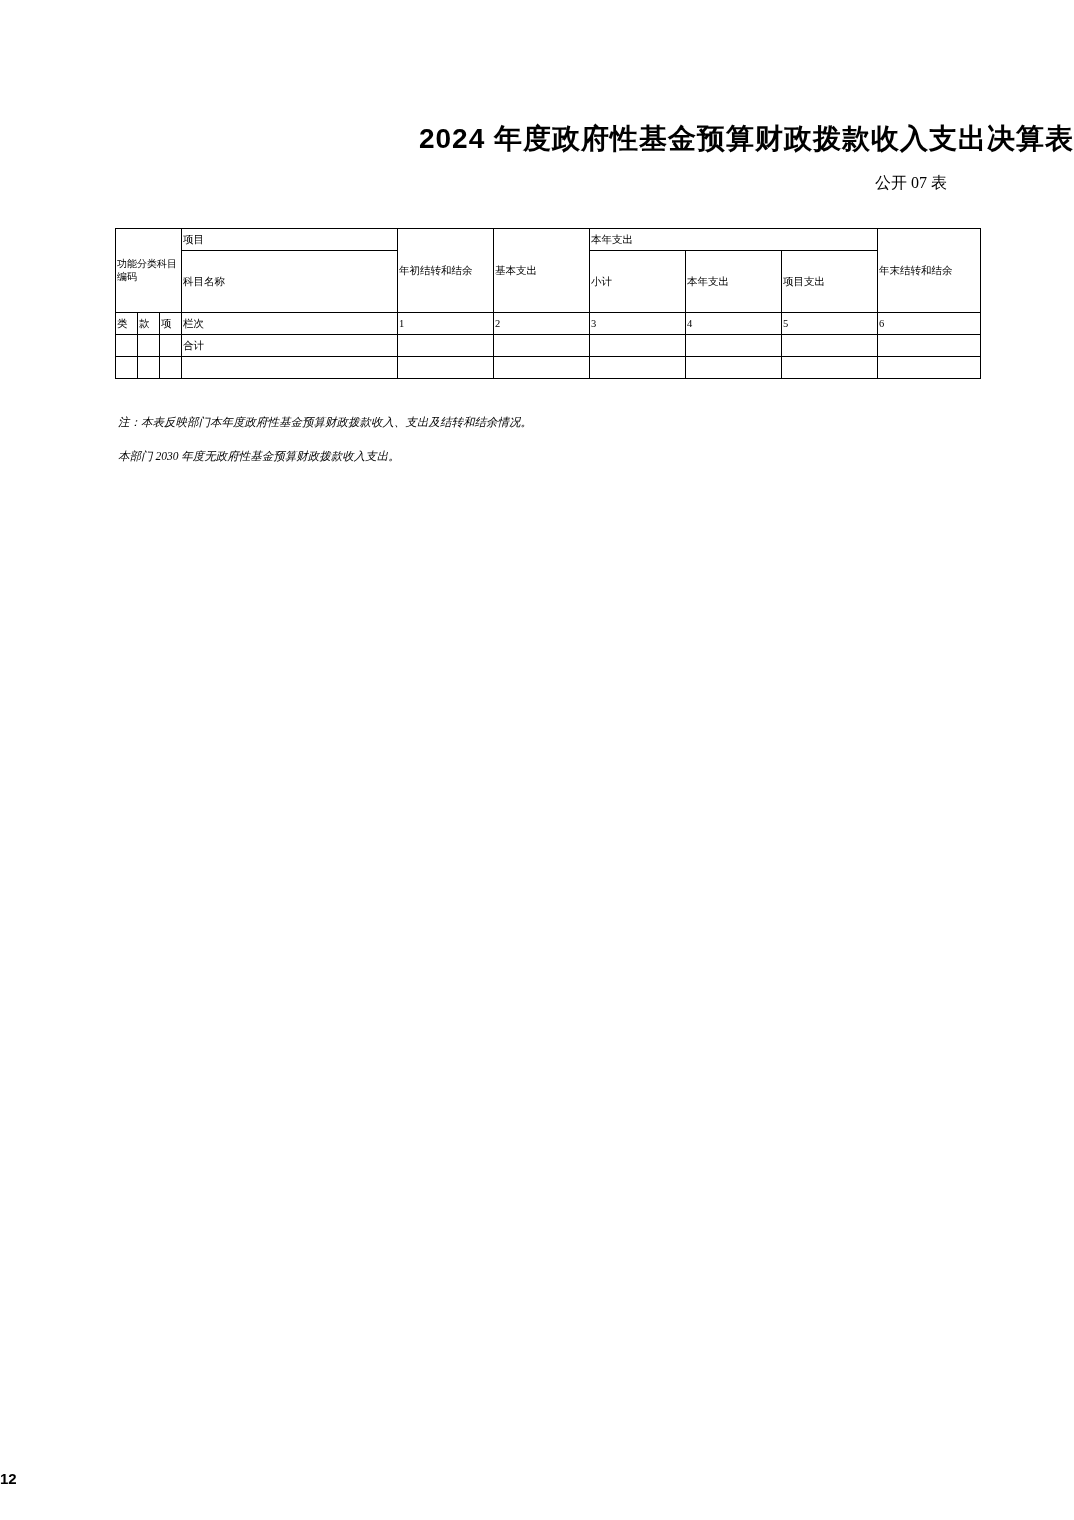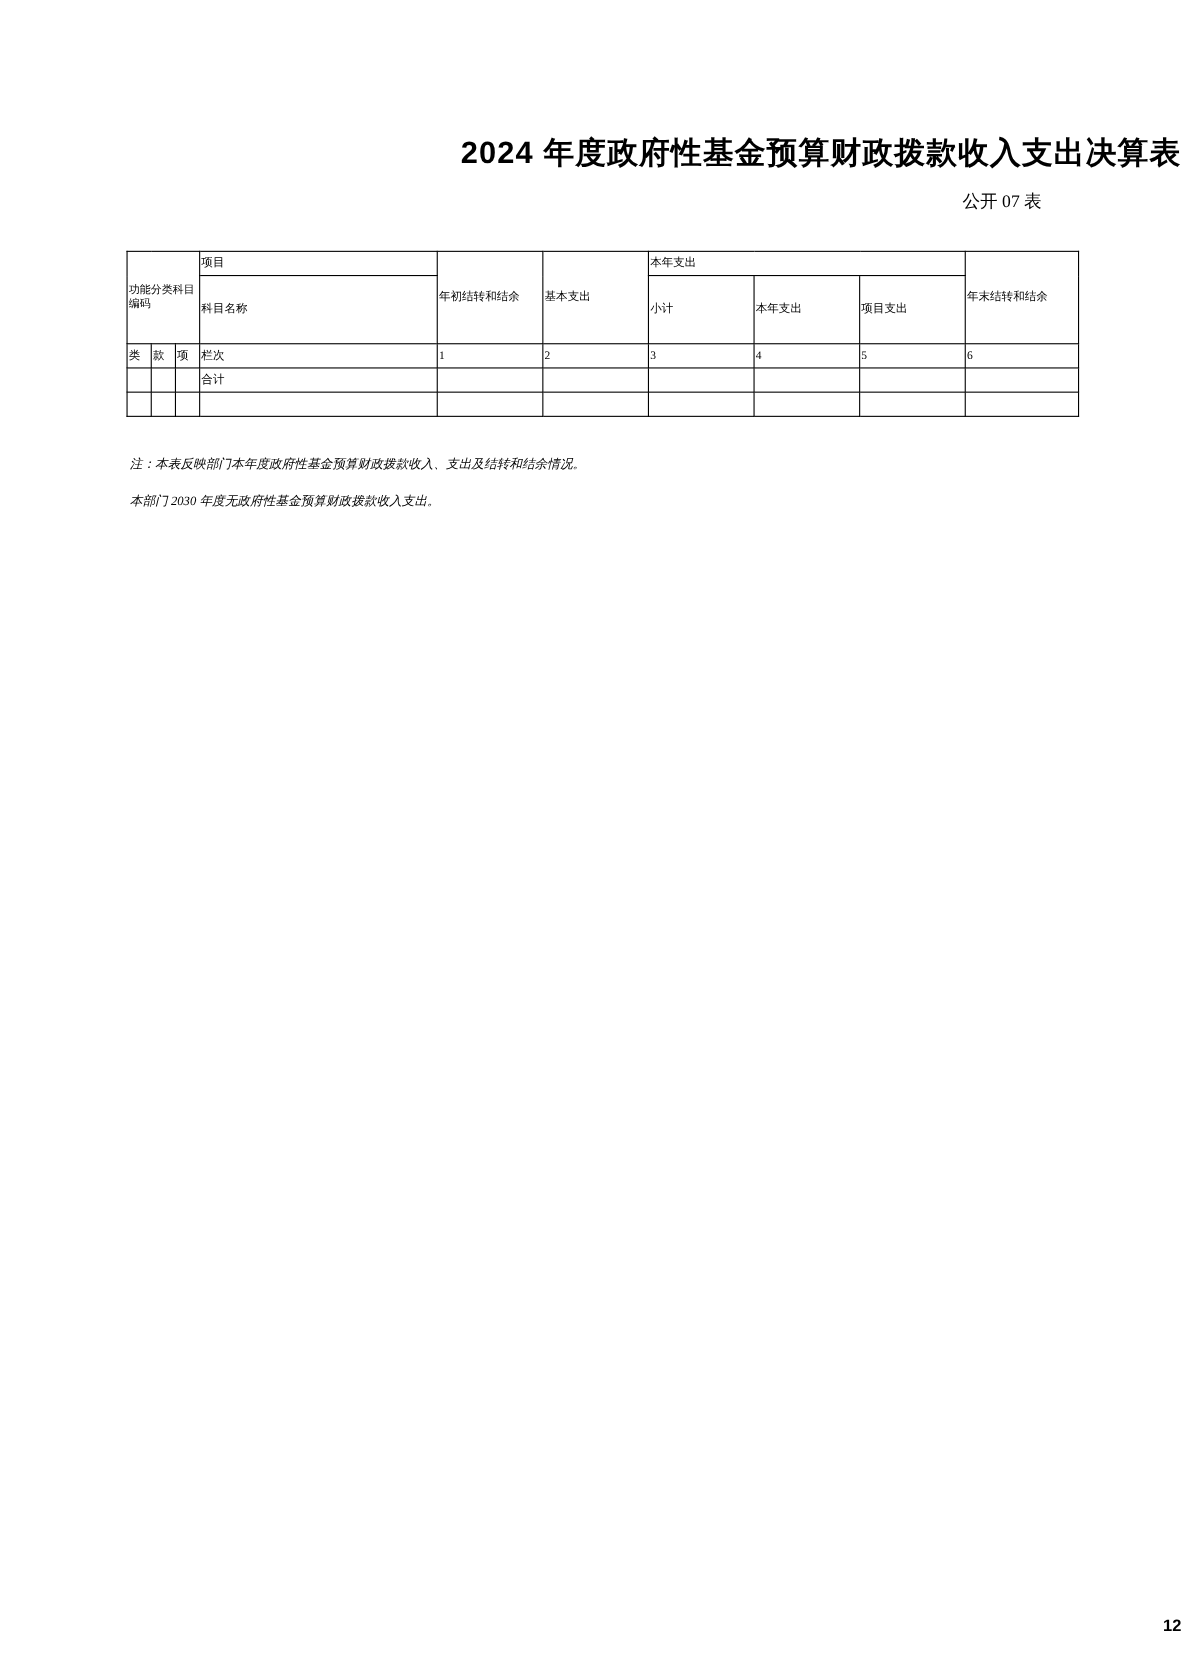--- a/index.html
+++ b/index.html
@@ -85,21 +85,21 @@
     white-space: nowrap;
     font-style: italic;
   }
   .note1 { top: 413px; }
   .note2 { top: 447px; }
   .page-number {
     position: absolute;
     top: 1470px;
     left: 0;
     width: 1074px;
-    text-align: right;
+    text-align: left;
     font-family: "Liberation Sans", "DejaVu Sans", sans-serif;
     font-size: 15px;
     font-weight: bold;
   }
 </style>
 </head>
 <body>
 
 <div class="page">
 

